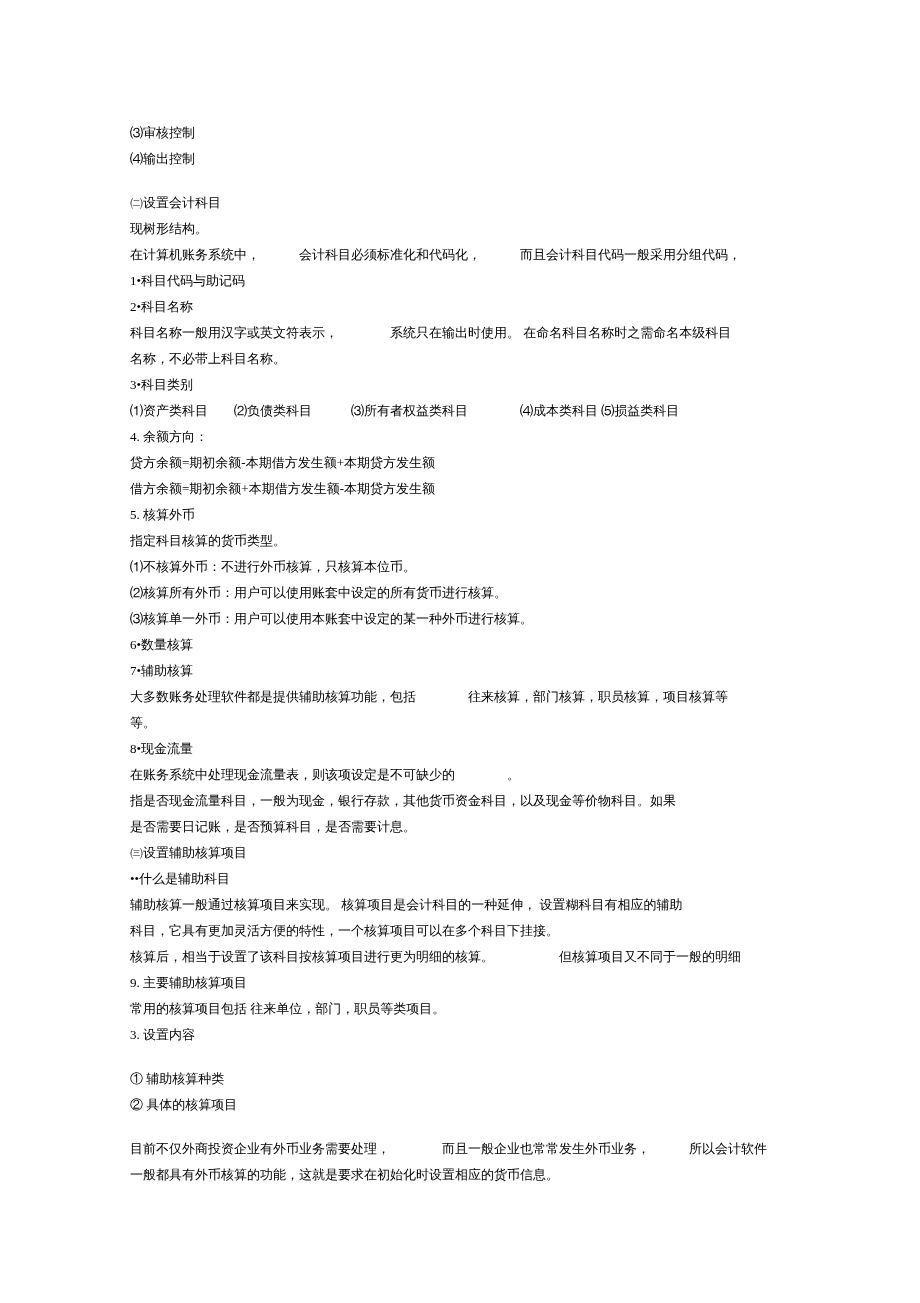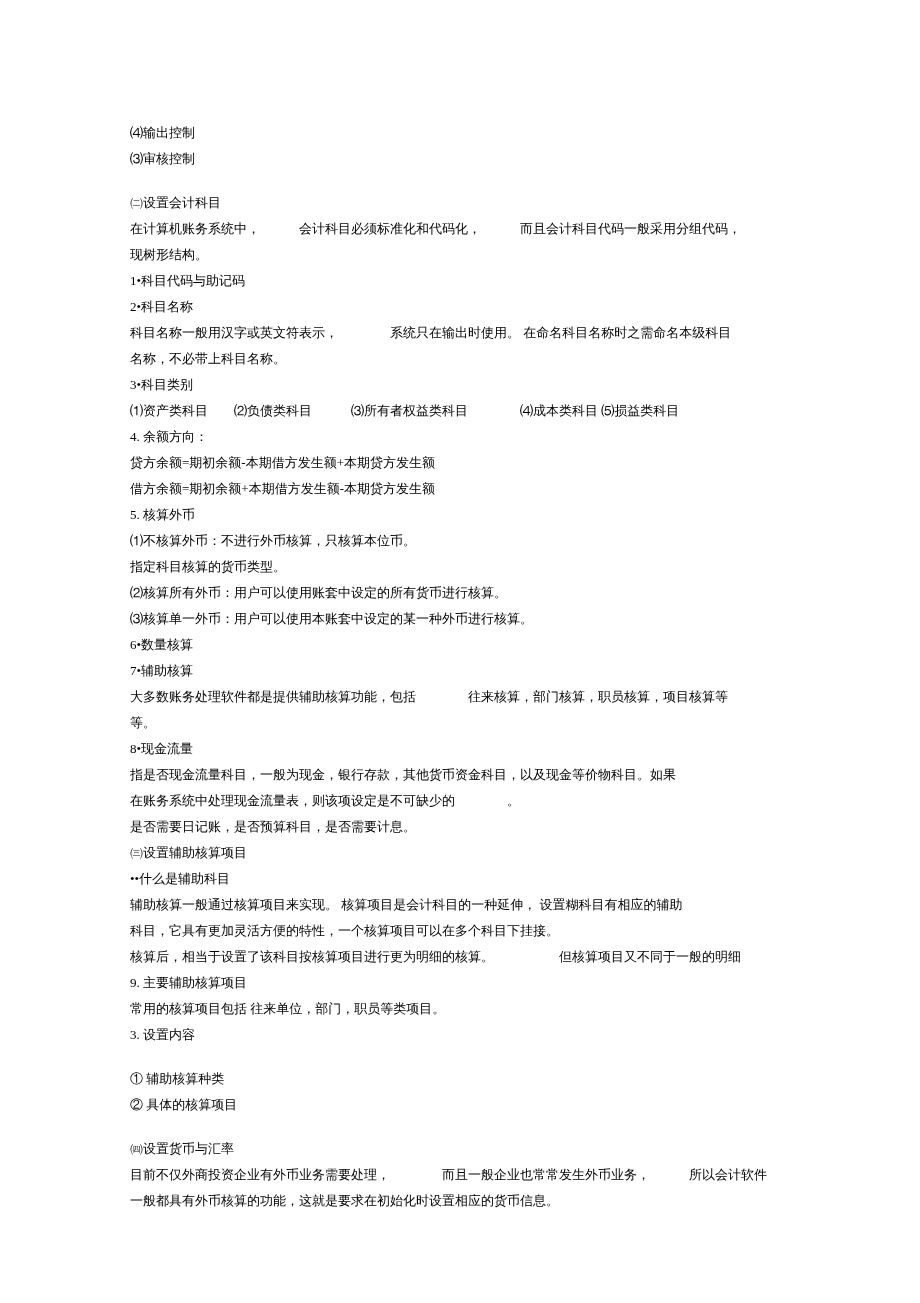--- a/index.html
+++ b/index.html
@@ -15,56 +15,55 @@
     }
     .line {
       white-space: nowrap;
       overflow: visible;
     }
   </style>
 </head>
 <body>
 
 <div id="content">
+    <div class="line">⑶审核控制</div>
     <div class="line">⑷输出控制</div>
-    <div class="line">⑶审核控制</div>
     <div class="line" style="height: 18px;"></div>
     <div class="line">㈡设置会计科目</div>
+    <div class="line">现树形结构。</div>
     <div class="line">在计算机账务系统中，　　　会计科目必须标准化和代码化，　　　而且会计科目代码一般采用分组代码，</div>
-    <div class="line">现树形结构。</div>
     <div class="line">1•科目代码与助记码</div>
     <div class="line">2•科目名称</div>
     <div class="line">科目名称一般用汉字或英文符表示，　　　　系统只在输出时使用。 在命名科目名称时之需命名本级科目</div>
     <div class="line">名称，不必带上科目名称。</div>
     <div class="line">3•科目类别</div>
     <div class="line">⑴资产类科目　　⑵负债类科目　　　⑶所有者权益类科目　　　　⑷成本类科目 ⑸损益类科目</div>
     <div class="line">4.  余额方向：</div>
     <div class="line">贷方余额=期初余额-本期借方发生额+本期贷方发生额</div>
     <div class="line">借方余额=期初余额+本期借方发生额-本期贷方发生额</div>
     <div class="line">5.  核算外币</div>
+    <div class="line">指定科目核算的货币类型。</div>
     <div class="line">⑴不核算外币：不进行外币核算，只核算本位币。</div>
-    <div class="line">指定科目核算的货币类型。</div>
     <div class="line">⑵核算所有外币：用户可以使用账套中设定的所有货币进行核算。</div>
     <div class="line">⑶核算单一外币：用户可以使用本账套中设定的某一种外币进行核算。</div>
     <div class="line">6•数量核算</div>
     <div class="line">7•辅助核算</div>
     <div class="line">大多数账务处理软件都是提供辅助核算功能，包括　　　　往来核算，部门核算，职员核算，项目核算等</div>
     <div class="line">等。</div>
     <div class="line">8•现金流量</div>
+    <div class="line">在账务系统中处理现金流量表，则该项设定是不可缺少的　　　　。</div>
     <div class="line">指是否现金流量科目，一般为现金，银行存款，其他货币资金科目，以及现金等价物科目。如果</div>
-    <div class="line">在账务系统中处理现金流量表，则该项设定是不可缺少的　　　　。</div>
     <div class="line">是否需要日记账，是否预算科目，是否需要计息。</div>
     <div class="line">㈢设置辅助核算项目</div>
     <div class="line">••什么是辅助科目</div>
     <div class="line">辅助核算一般通过核算项目来实现。 核算项目是会计科目的一种延伸， 设置糊科目有相应的辅助</div>
     <div class="line">科目，它具有更加灵活方便的特性，一个核算项目可以在多个科目下挂接。</div>
     <div class="line">核算后，相当于设置了该科目按核算项目进行更为明细的核算。　　　　　但核算项目又不同于一般的明细</div>
     <div class="line">9.  主要辅助核算项目</div>
     <div class="line">常用的核算项目包括 往来单位，部门，职员等类项目。</div>
     <div class="line">3.  设置内容</div>
     <div class="line" style="height: 18px;"></div>
     <div class="line">①  辅助核算种类</div>
     <div class="line">②  具体的核算项目</div>
     <div class="line" style="height: 18px;"></div>
-    <div class="line">㈣设置货币与汇率</div>
     <div class="line">目前不仅外商投资企业有外币业务需要处理，　　　　而且一般企业也常常发生外币业务，　　　所以会计软件</div>
     <div class="line">一般都具有外币核算的功能，这就是要求在初始化时设置相应的货币信息。</div>
   </div>
 
 </body></html>

